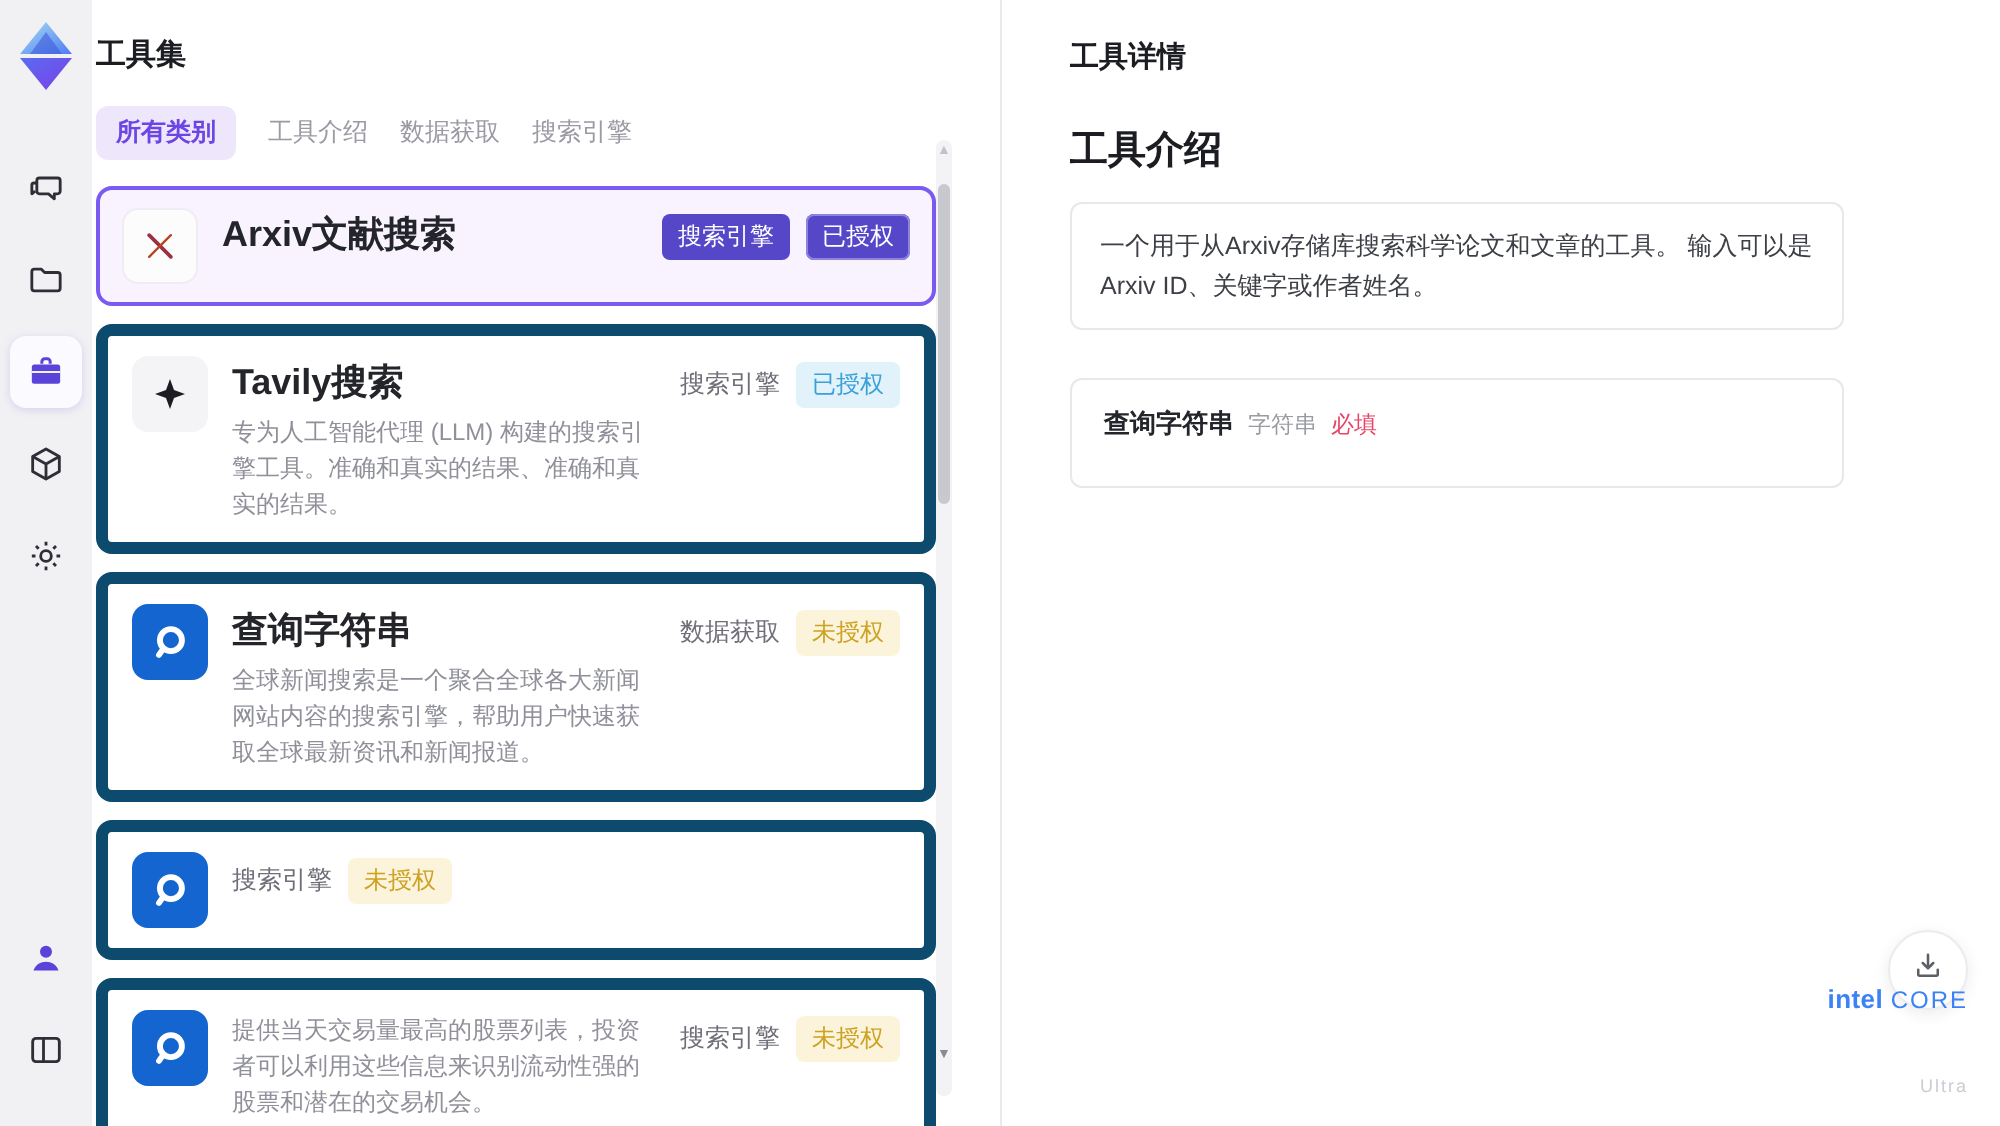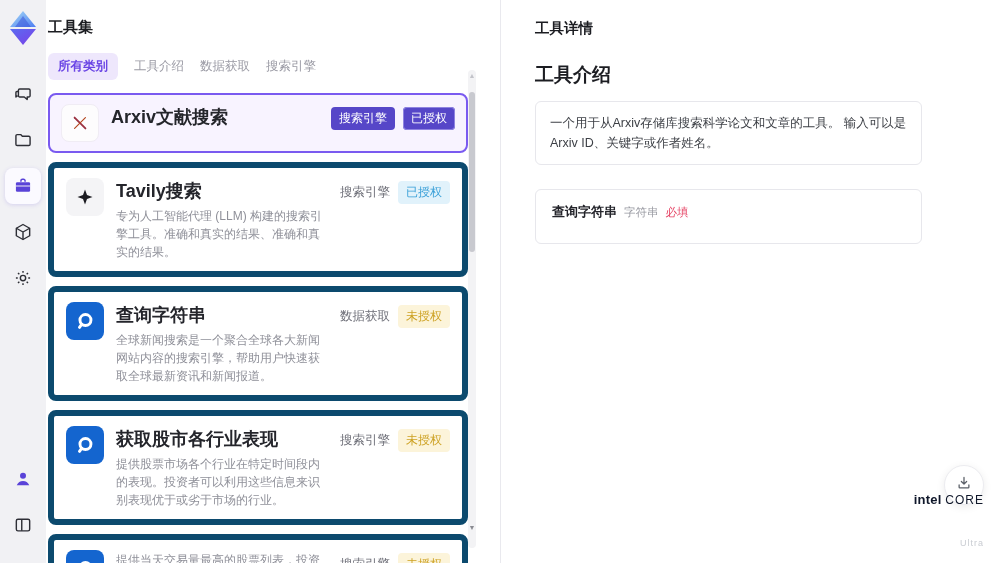--- a/index.html
+++ b/index.html
@@ -60,21 +60,21 @@
   .param-head { display:flex; align-items:baseline; gap:7px; margin-bottom:9px; }
   .param-name { font-size:13px; font-weight:bold; color:#24252b; }
   .param-type { font-size:11.5px; color:#999aa2; }
   .param-required { font-size:11.5px; color:#e64566; }
   .param-desc { font-size:12.5px; color:#55585e; }
 
   
   .fab { position:absolute; right:16px; bottom:58px; width:40px; height:40px; border-radius:50%; background:#fff;
          border:1px solid #ececf0; box-shadow:0 2px 8px rgba(0,0,0,.08); display:flex; align-items:center; justify-content:center; cursor:pointer; }
   .brand { position:absolute; right:16px; bottom:14px; text-align:right; line-height:1.1; }
-  .brand-main { font-size:13px; color:#0f172a; letter-spacing:.2px; }
+  .brand-main { font-size:13px; color:#3b82f6; letter-spacing:.2px; }
   .brand-intel { font-weight:bold; }
   .brand-core { font-size:12px; letter-spacing:1px; }
   .brand-sub { font-size:9px; color:#c9ccd2; letter-spacing:1px;margin-top:32px; }
 </style>
 </head>
 <body>
 
 <div class="app">
 
   <aside class="sidebar">
@@ -223,24 +223,20 @@
         </div>
       </div>
 
       <div class="tool-card">
         <div class="tc-icon ic-blueq">
           <svg width="22" height="22" viewBox="0 0 24 24" fill="none">
             <circle cx="12.5" cy="11" r="6" stroke="#fff" stroke-width="3.2"></circle>
             <path d="M8.5 15.5L6 19" stroke="#fff" stroke-width="3.2" stroke-linecap="round"></path>
           </svg>
         </div>
-        <div class="tc-main">
-          <div class="tc-title">获取股市各行业表现</div>
-          <div class="tc-desc">提供股票市场各个行业在特定时间段内的表现。投资者可以利用这些信息来识别表现优于或劣于市场的行业。</div>
-        </div>
         <div class="tc-badges">
           <span class="cat-text">搜索引擎</span>
           <span class="badge yellow">未授权</span>
         </div>
       </div>
 
       <div class="tool-card">
         <div class="tc-icon ic-blueq">
           <svg width="22" height="22" viewBox="0 0 24 24" fill="none">
             <circle cx="12.5" cy="11" r="6" stroke="#fff" stroke-width="3.2"></circle>

